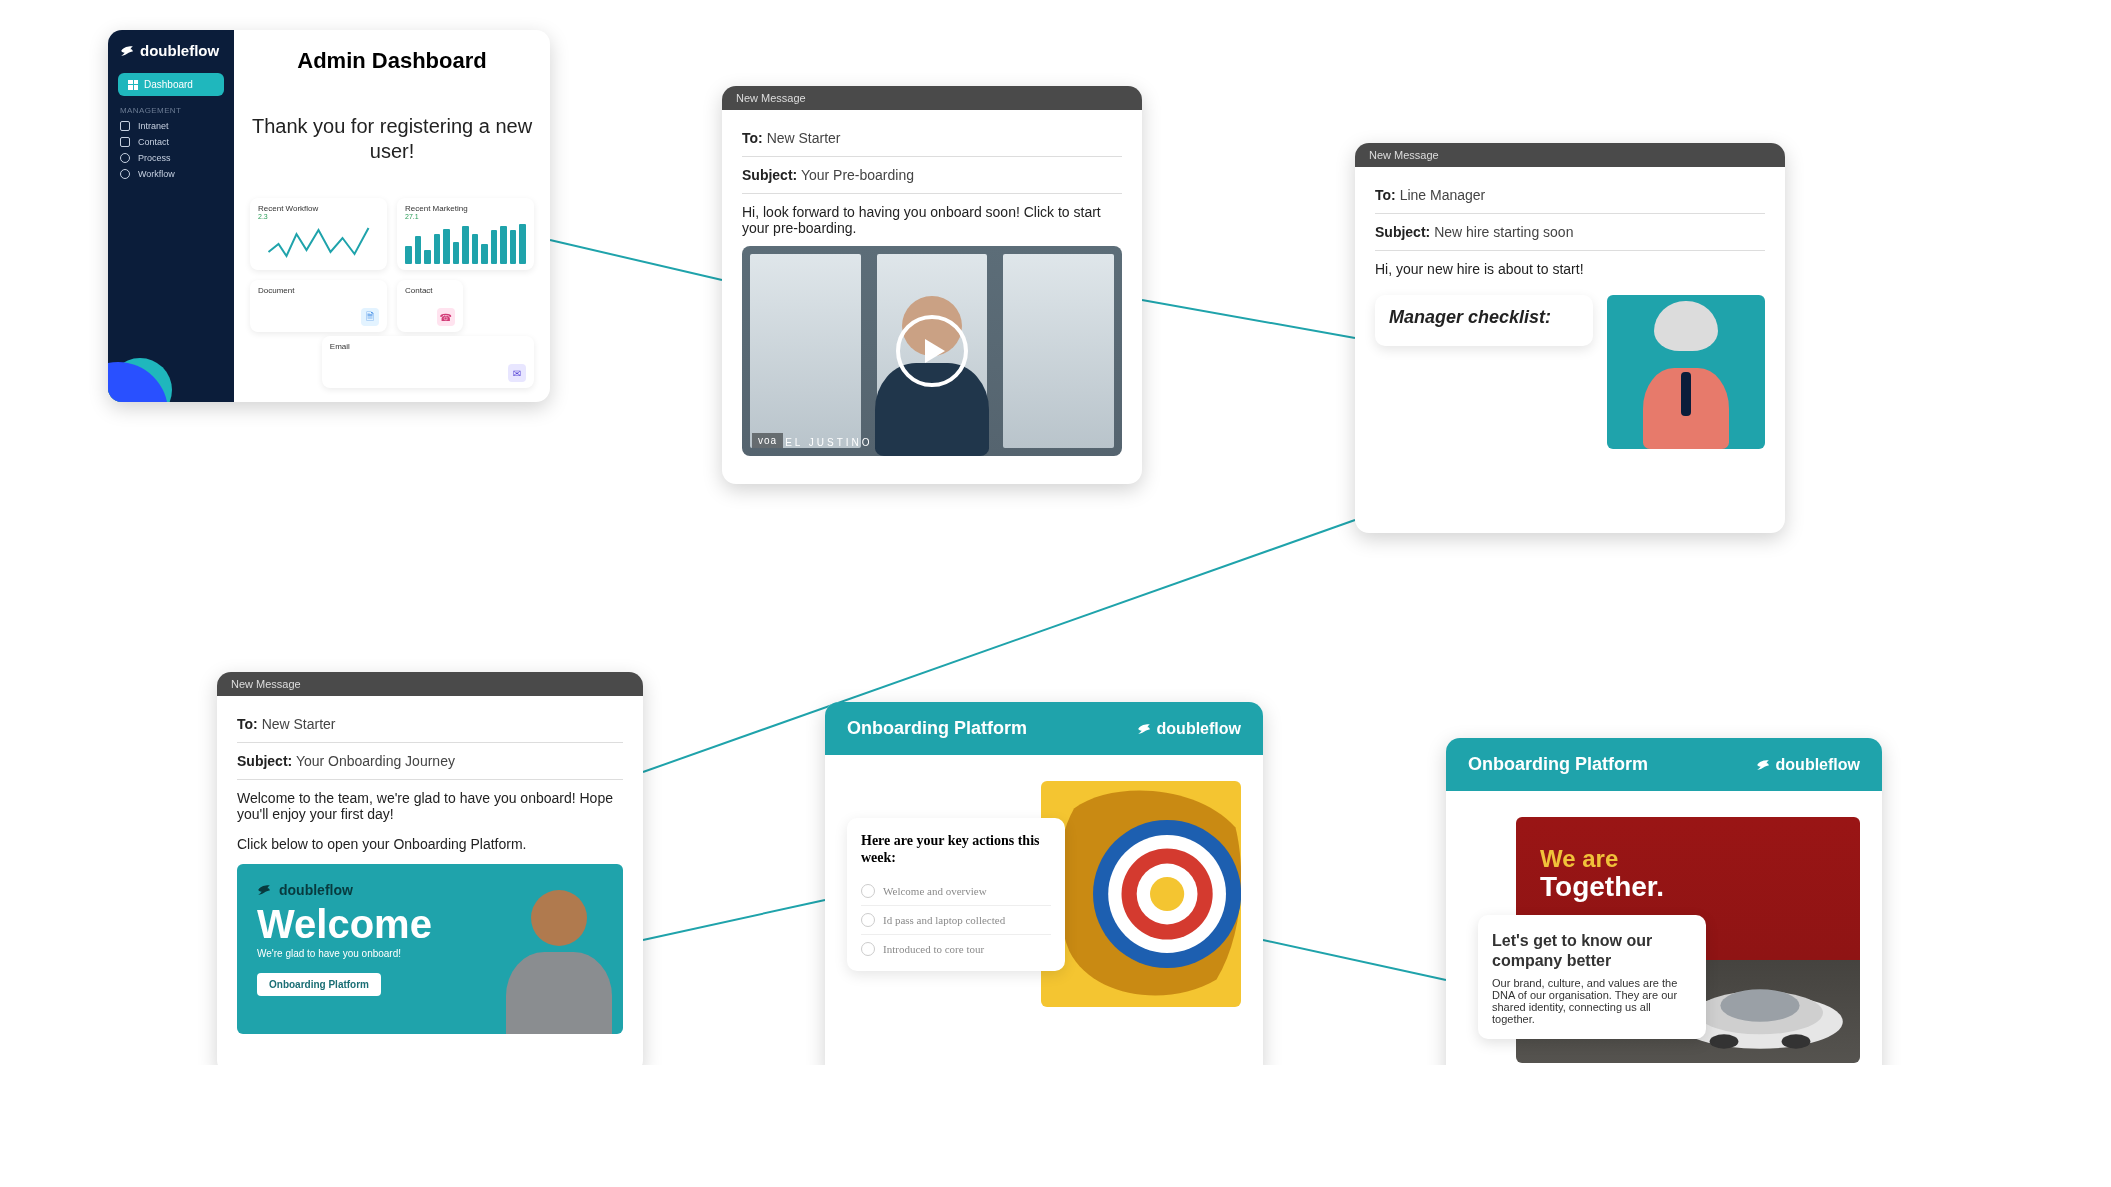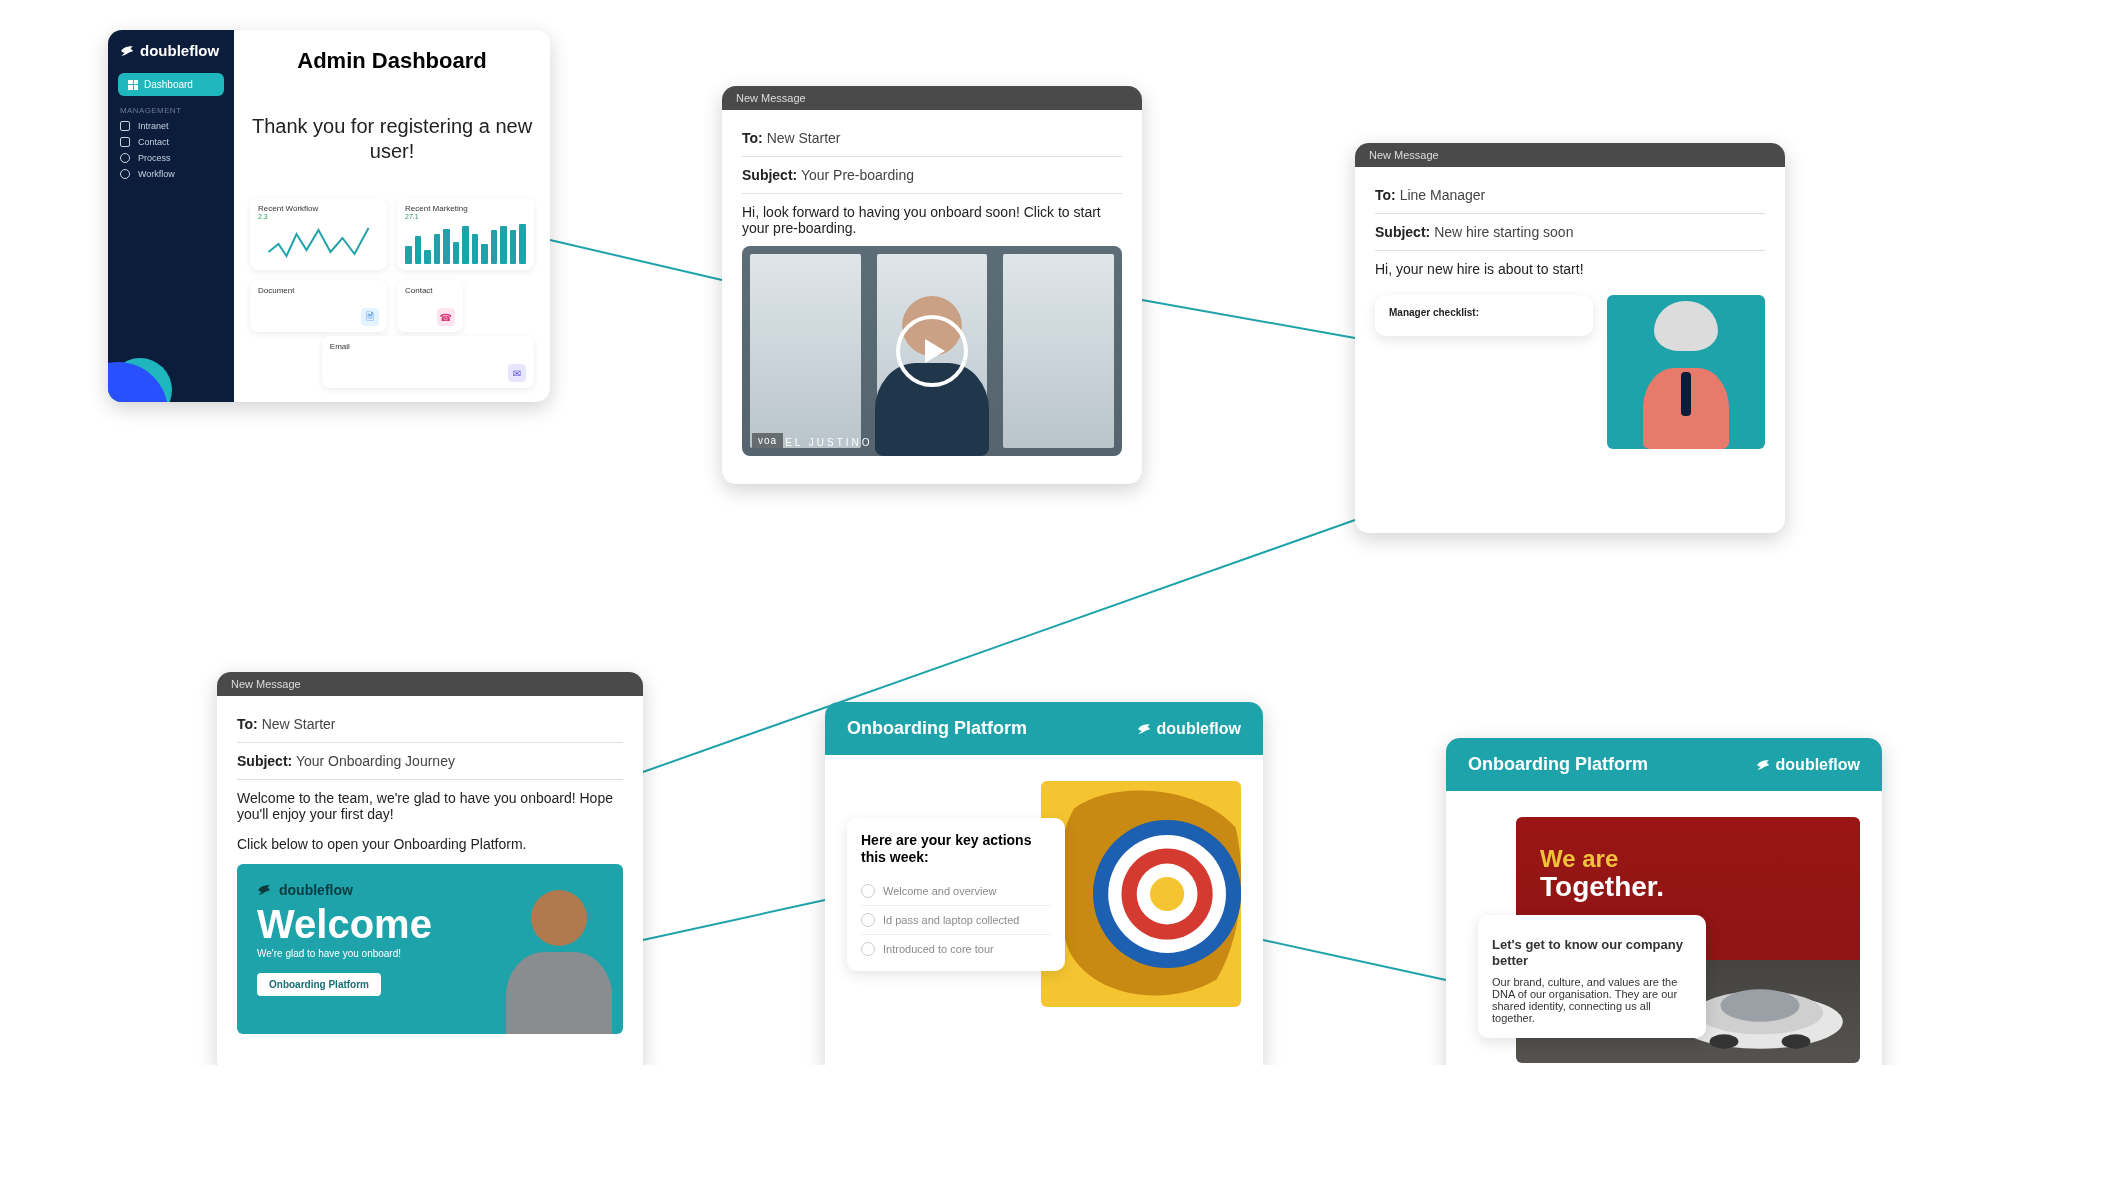--- a/index.html
+++ b/index.html
@@ -43,50 +43,50 @@
   .c2 .win{flex:1;margin:8px;background:linear-gradient(#dfe6ea,#b9c4cb);border-radius:2px;}
   .c2 .person{position:absolute;left:50%;bottom:0;transform:translateX(-50%);width:150px;height:170px;}
   .play{position:absolute;left:50%;top:50%;width:64px;height:64px;transform:translate(-50%,-50%);border:4px solid #fff;border-radius:50%;display:flex;align-items:center;justify-content:center;}
   .play::after{content:"";border-left:20px solid #fff;border-top:12px solid transparent;border-bottom:12px solid transparent;margin-left:6px;}
   .cap{position:absolute;left:10px;bottom:8px;color:#fff;font-size:10px;letter-spacing:3px;display:flex;align-items:flex-end;gap:2px;}
   .cap .tag{background:rgba(0,0,0,.45);padding:2px 6px;font-size:10px;letter-spacing:1px;}
 
   .c3{left:1355px;top:143px;width:430px;height:390px;}
   .c3 .row{display:flex;gap:14px;margin-top:18px;align-items:flex-start;}
   .c3 .chk{width:190px;background:#fff;border-radius:10px;box-shadow:0 4px 12px rgba(0,0,0,.10);padding:12px 14px 8px;font-size:12px;}
-  .c3 .chk h4{margin:0 0 10px 0;font-size:10px;}
+  .c3 .chk h4{margin:0 0 10px 0;font-size:18px;font-style:italic;}
   .cl{display:flex;align-items:center;gap:8px;color:#8b8b8b;font-size:11px;padding:7px 0;border-bottom:1px solid #eee;}
   .cl:last-child{border-bottom:none;}
   .cl .cb{width:12px;height:12px;border:1.5px solid #ccc;border-radius:50%;flex:none;}
   .c3 .mgr{flex:1;height:154px;background:#1fa3ab;border-radius:6px;position:relative;overflow:hidden;}
 
   .c4{left:217px;top:672px;width:426px;height:402px;}
   .banner{margin-top:12px;height:170px;border-radius:6px;background:#1fa3ab;color:#fff;position:relative;overflow:hidden;padding:18px 20px;box-sizing:border-box;}
   .banner .bl{display:flex;align-items:center;gap:8px;color:#083a3e;font-weight:700;}
   .banner .btitle{font-size:40px;font-weight:800;margin-top:6px;line-height:1;}
   .banner .bsub{font-size:10px;margin-top:4px;}
   .banner .bbtn{margin-top:14px;display:inline-block;background:#fff;color:#1a6e74;font-size:10px;font-weight:700;padding:6px 12px;border-radius:4px;}
 
   
   .plat{background:#fff;}
   .plathdr{background:#1fa3ab;color:#fff;display:flex;align-items:center;justify-content:space-between;padding:16px 22px;font-size:18px;font-weight:600;}
   .plathdr .lg{display:flex;align-items:center;gap:6px;font-weight:700;font-size:16px;}
   .c5{left:825px;top:702px;width:438px;height:376px;}
-  .c5 .panel{display:flex;gap:0;padding:26px 22px;height:278px;box-sizing:border-box;}
+  .c5 .panel{display:flex;gap:0;padding:26px 22px;height:278px;box-sizing:border-box;font-family:Liberation Serif, serif;}
   .c5 .chkcard{width:190px;background:#fff;border-radius:10px;box-shadow:0 4px 14px rgba(0,0,0,.10);padding:14px 14px 8px;font-size:12px;align-self:center;position:relative;z-index:2;margin-right:-24px;}
   .c5 .chkcard h4{margin:0 0 10px 0;font-size:14px;line-height:1.25;}
   .c5 .art{flex:1;background:#f4c531;border-radius:6px;position:relative;overflow:hidden;}
 
   .c6{left:1446px;top:738px;width:436px;height:396px;}
   .c6 .panel{padding:26px 22px;height:298px;box-sizing:border-box;position:relative;}
   .c6 .hero{position:absolute;left:70px;right:22px;top:26px;height:246px;border-radius:6px;background:linear-gradient(180deg,#9a1515 0%,#8f1414 58%,#45433f 58%,#55534f 100%);color:#f0c23a;padding:28px 24px;box-sizing:border-box;}
   .c6 .hero .l1{font-size:24px;font-weight:800;}
   .c6 .hero .l2{color:#fff;font-size:28px;font-weight:800;margin-top:-2px;}
   .c6 .pop{position:absolute;left:32px;top:124px;width:200px;background:#fff;border-radius:10px;box-shadow:0 4px 14px rgba(0,0,0,.12);padding:14px;font-size:11px;color:#333;}
-  .c6 .pop h4{margin:8px 0 6px 0;font-size:13px;line-height:1.25;}
+  .c6 .pop h4{margin:2px 0 6px 0;font-size:16px;line-height:1.25;}
 
   
   .human{position:absolute;pointer-events:none;}
   .human .head{width:40%;aspect-ratio:1;background:#c99170;border-radius:50%;position:absolute;left:30%;top:6%;}
   .human .body{width:76%;height:55%;position:absolute;left:12%;bottom:0;border-radius:36% 36% 8% 8%/50% 50% 8% 8%;}
 
   
   .bars{position:absolute;left:8px;right:8px;bottom:6px;height:40px;display:flex;align-items:flex-end;gap:3px;}
   .bars span{flex:1;background:#1fa3ab;border-radius:1px;}
 </style>

